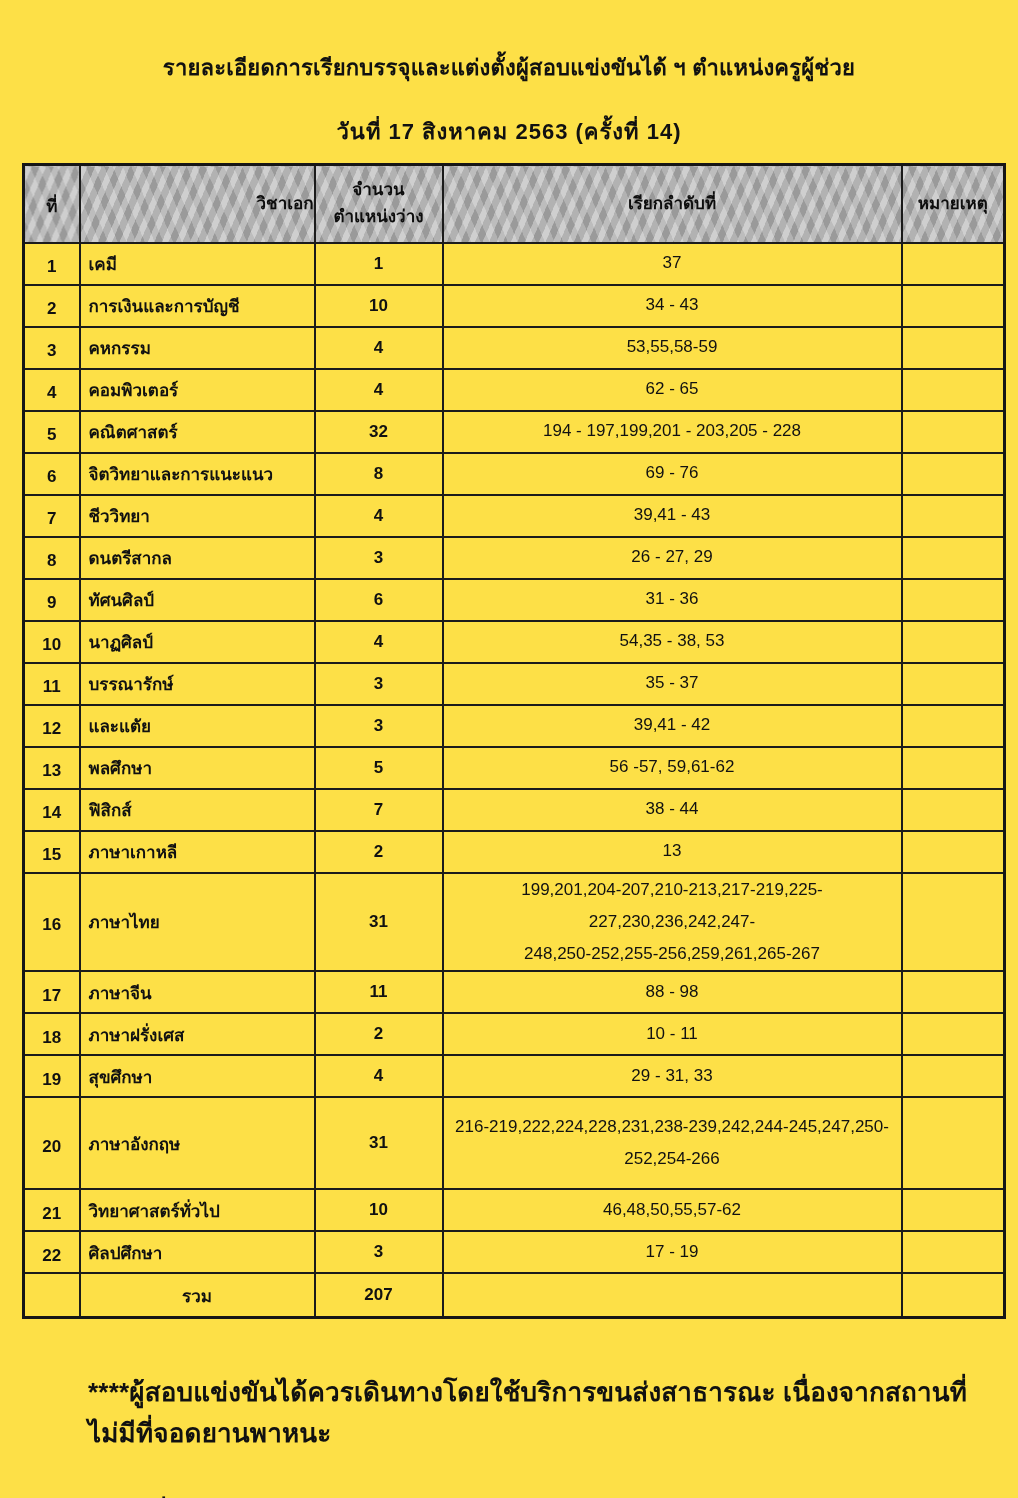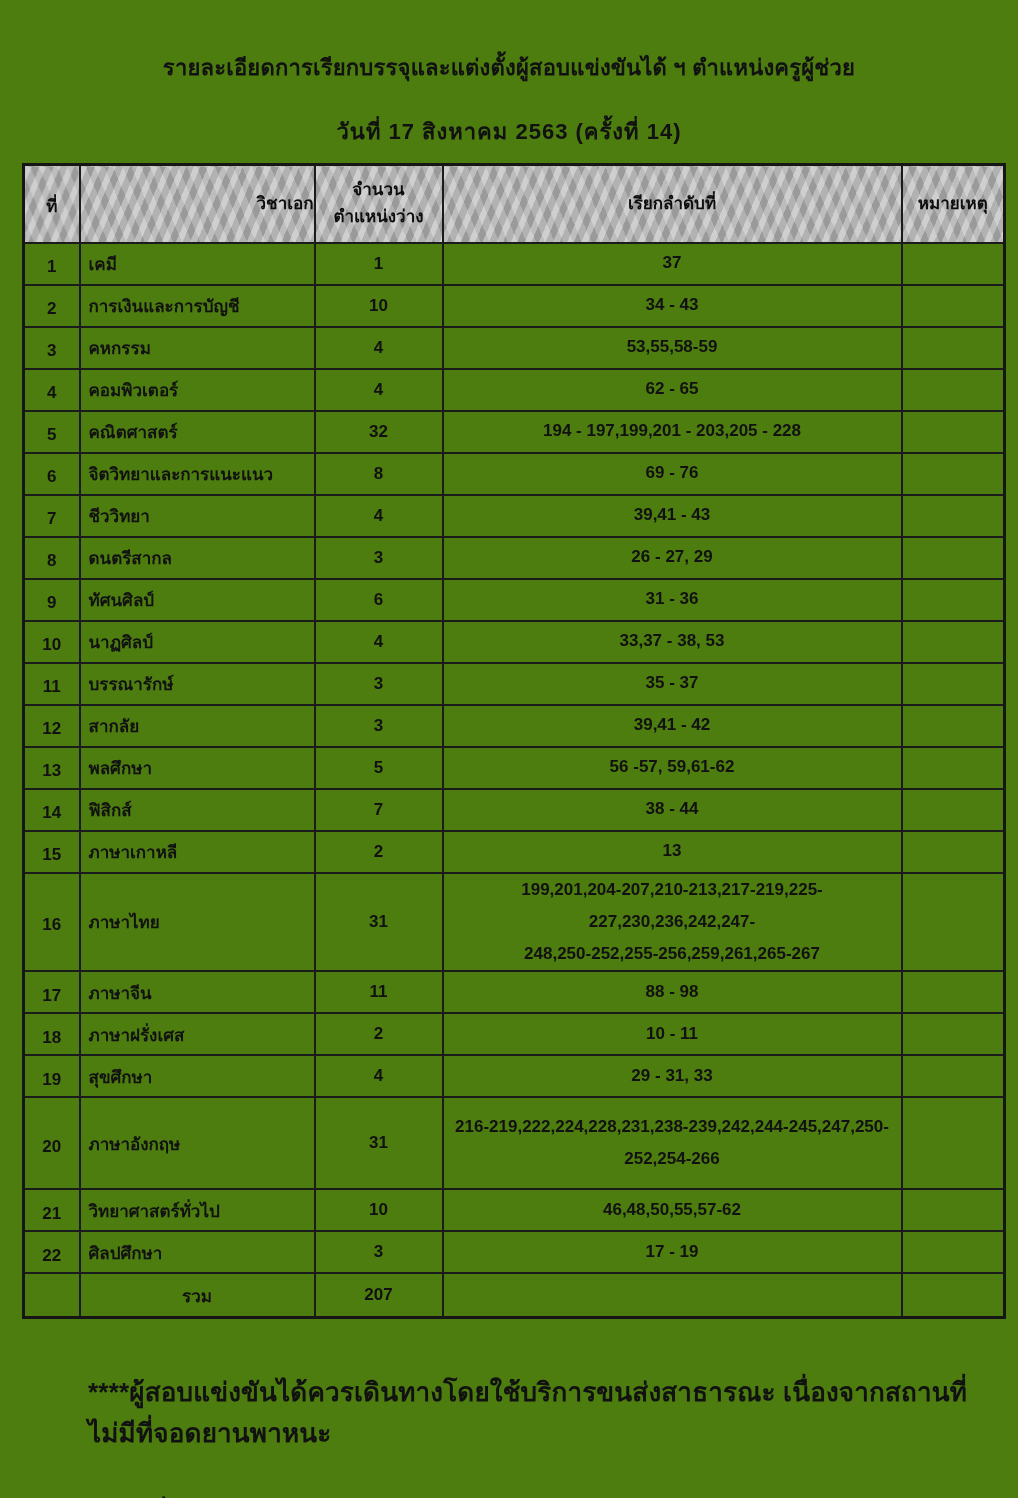--- a/index.html
+++ b/index.html
@@ -8,21 +8,21 @@
     width: 1018px;
     height: 1498px;
     font-family: "Liberation Sans", sans-serif;
     color: #111111;
     overflow: hidden;
     position: relative;
   }
   .page {
     width: 1018px;
     height: 1498px;
-    background: #4d7c0f;
+    background: #fde047;
   }
 
   
   .title-block {
     padding-top: 50px;
     text-align: center;
   }
   .title-line1 {
     font-size: 22px;
     font-weight: 700;
@@ -61,21 +61,21 @@
       repeating-linear-gradient(113deg, rgba(255,255,255,0.28) 0 6px, rgba(0,0,0,0.06) 6px 13px),
       repeating-linear-gradient(67deg, rgba(0,0,0,0.08) 0 8px, rgba(255,255,255,0.14) 8px 17px),
       #b2b2b2;
   }
   table.positions tbody td { height: 42px; }
   table.positions tbody tr.tall td { height: 92px; }
 
   .col-no       { width: 56px;  text-align: center; padding-top: 7px; }
   .col-subject  { width: 235px; text-align: left; padding-left: 8px; font-weight: 600; }
   .col-vacancies{ width: 128px; text-align: center; font-weight: 600; margin-top: 40px; }
-  .col-order    { width: 459px; text-align: center; white-space: pre-line; line-height: 1.9; font-weight: 700; }
+  .col-order    { width: 459px; text-align: center; white-space: pre-line; line-height: 1.9; font-weight: 400; }
   .col-remark   { width: 103px; }
 
   table.positions tbody td.col-no { font-weight: 600; }
 
   
   tfoot td { height: 44px; }
   .total-label {
     text-align: center !important;
     font-weight: 700;
     font-size: 18px;
@@ -185,33 +185,33 @@
           <td class="col-no">9</td>
           <td class="col-subject">ทัศนศิลป์</td>
           <td class="col-vacancies">6</td>
           <td class="col-order">31 - 36</td>
           <td class="col-remark"></td>
         </tr>
         <tr>
           <td class="col-no">10</td>
           <td class="col-subject">นาฏศิลป์</td>
           <td class="col-vacancies">4</td>
-          <td class="col-order">33,37 - 38, 53</td>
+          <td class="col-order">54,35 - 38, 53</td>
           <td class="col-remark"></td>
         </tr>
         <tr>
           <td class="col-no">11</td>
           <td class="col-subject">บรรณารักษ์</td>
           <td class="col-vacancies">3</td>
           <td class="col-order">35 - 37</td>
           <td class="col-remark"></td>
         </tr>
         <tr>
           <td class="col-no">12</td>
-          <td class="col-subject">สากลัย</td>
+          <td class="col-subject">และแตัย</td>
           <td class="col-vacancies">3</td>
           <td class="col-order">39,41 - 42</td>
           <td class="col-remark"></td>
         </tr>
         <tr>
           <td class="col-no">13</td>
           <td class="col-subject">พลศึกษา</td>
           <td class="col-vacancies">5</td>
           <td class="col-order">56 -57, 59,61-62</td>
           <td class="col-remark"></td>

